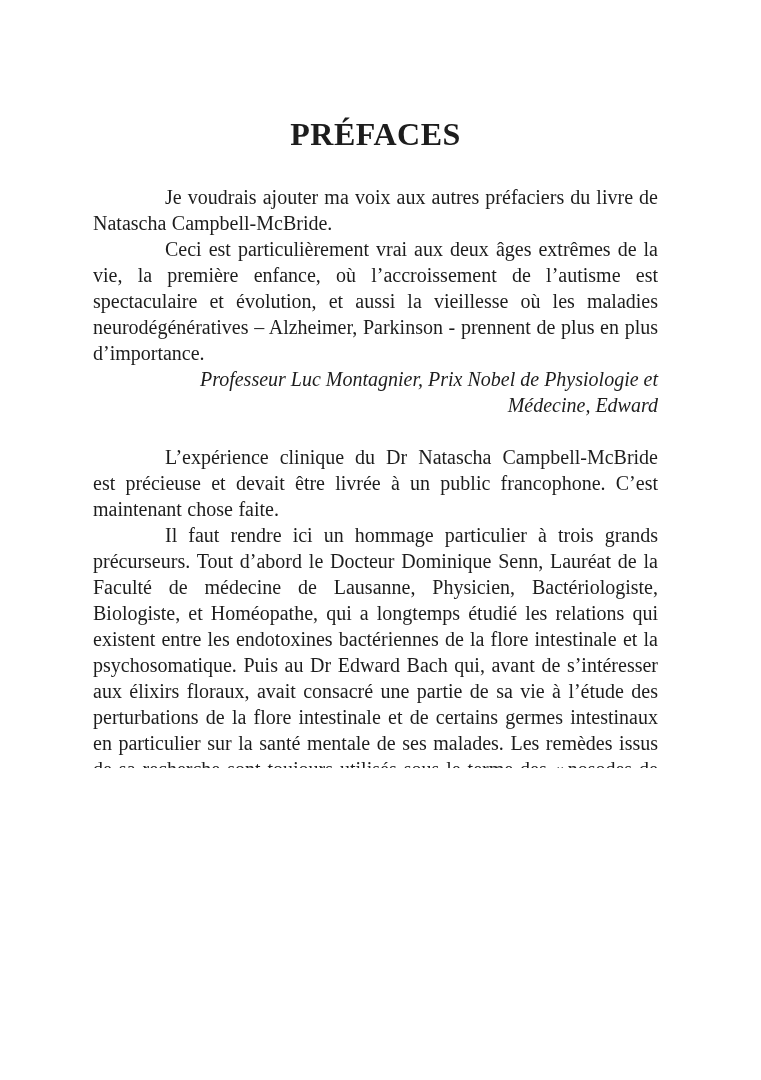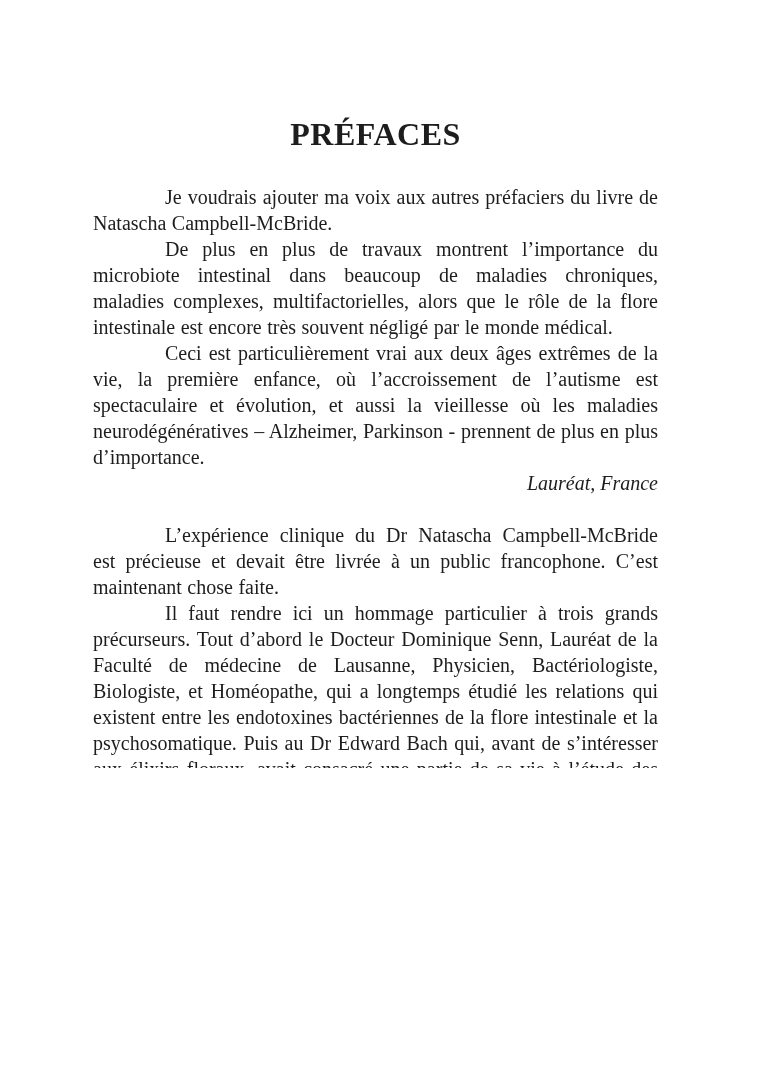--- a/index.html
+++ b/index.html
@@ -43,26 +43,26 @@
 </style>
 </head>
 <body style="background: rgb(255, 255, 255);">
 
 <div class="page" style="color: rgb(29, 29, 29);">
 
   <h1 class="title">PRÉFACES</h1>
 
   <p class="para">Je voudrais ajouter ma voix aux autres préfaciers du livre de Natascha Campbell-McBride.</p>
 
-  <p class="para">De plus en plus de travaux montrent l’importance du microbiote intestinal dans beaucoup de maladies chroniques, maladies complexes, multifactorielles, alors que le rôle de la flore intestinale est encore très souvent négligé par le monde médical.</p>
 
   <p class="para">Ceci est particulièrement vrai aux deux âges extrêmes de la vie, la première enfance, où l’accroissement de l’autisme est spectaculaire et évolution, et aussi la vieillesse où les maladies neurodégénératives – Alzheimer, Parkinson - prennent de plus en plus d’importance.</p>
 
 
   <div class="attribution">
-    <div>Lauréat, France</div>
+    <div>Professeur Luc Montagnier, Prix Nobel de Physiologie et</div>
+    <div>Médecine, Edward</div>
   </div>
 
   <p class="para gap-before">L’expérience clinique du Dr Natascha Campbell-McBride est précieuse et devait être livrée à un public francophone. C’est maintenant chose faite.</p>
 
   <p class="para">Il faut rendre ici un hommage particulier à trois grands précurseurs. Tout d’abord le Docteur Dominique Senn, Lauréat de la Faculté de médecine de Lausanne, Physicien, Bactériologiste, Biologiste, et Homéopathe, qui a longtemps étudié les relations qui existent entre les endotoxines bactériennes de la flore intestinale et la psychosomatique. Puis au Dr Edward Bach qui, avant de s’intéresser aux élixirs floraux, avait consacré une partie de sa vie à l’étude des perturbations de la flore intestinale et de certains germes intestinaux en particulier sur la santé mentale de ses malades. Les remèdes issus de sa recherche sont toujours utilisés sous le terme des « nosodes de Bach ». Enfin la Dr Catherine Kousmine pour qui le lien de cause à effet</p>
 
 </div>
 
 </body></html>

